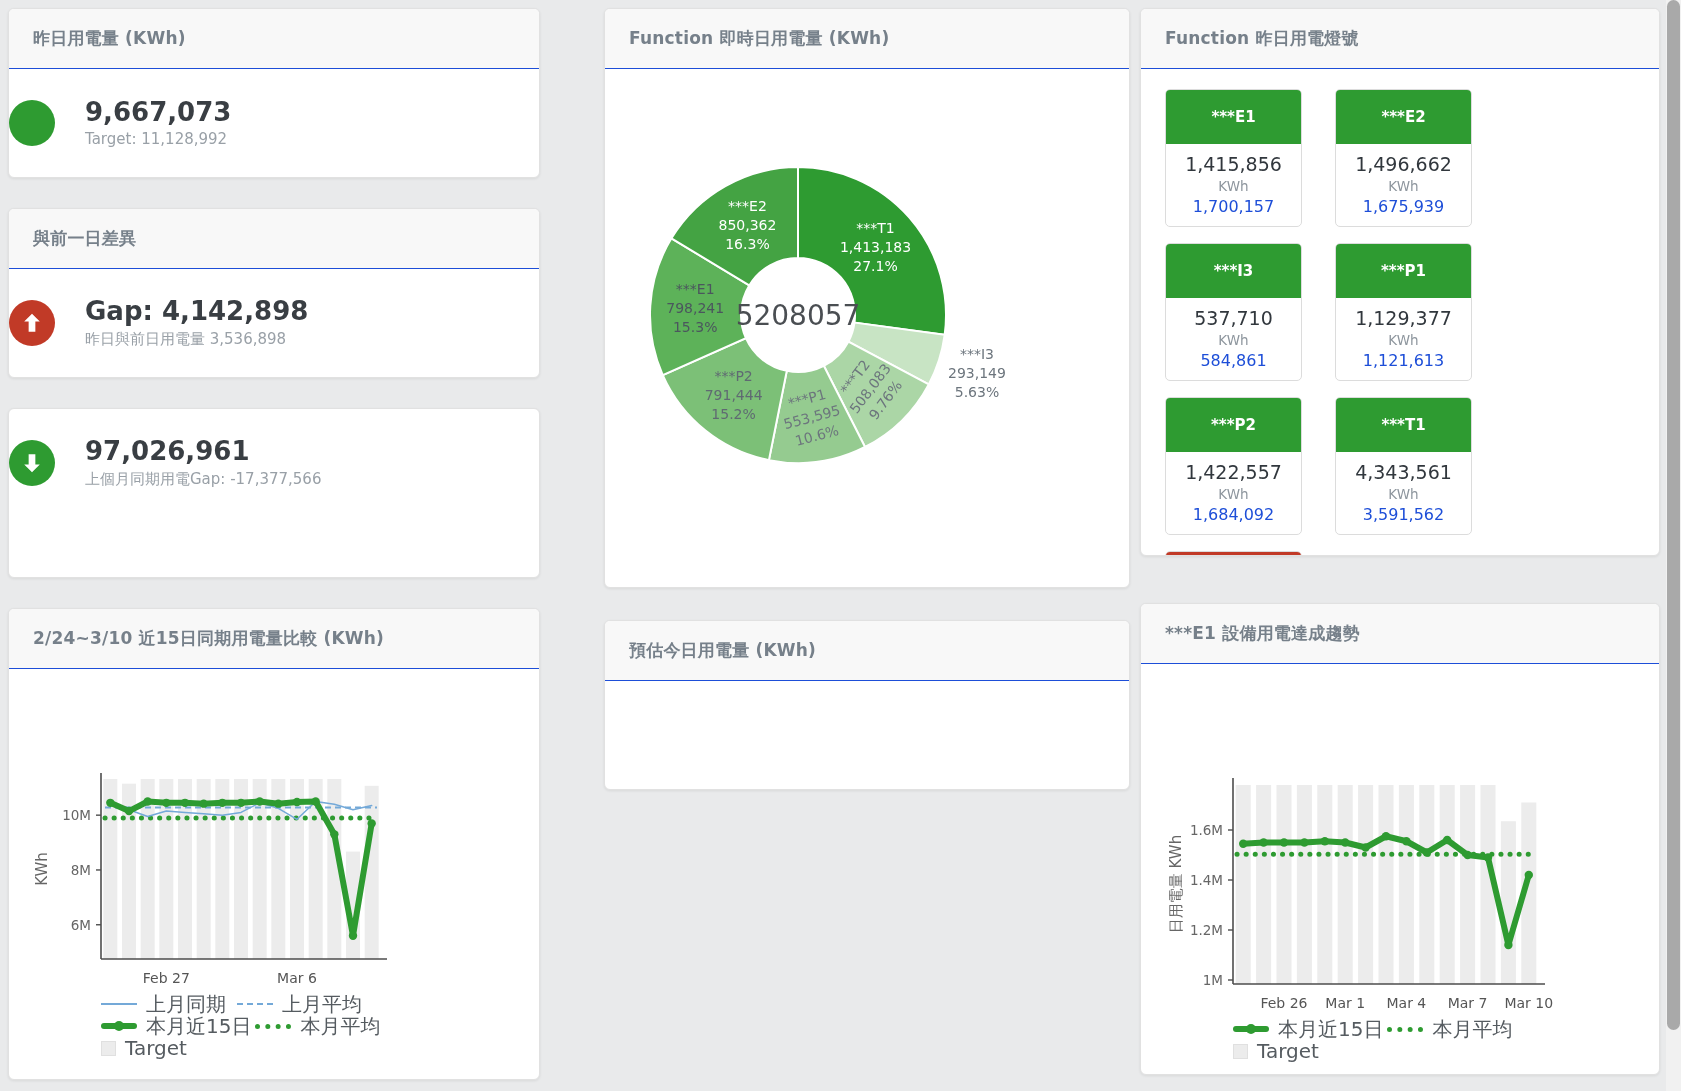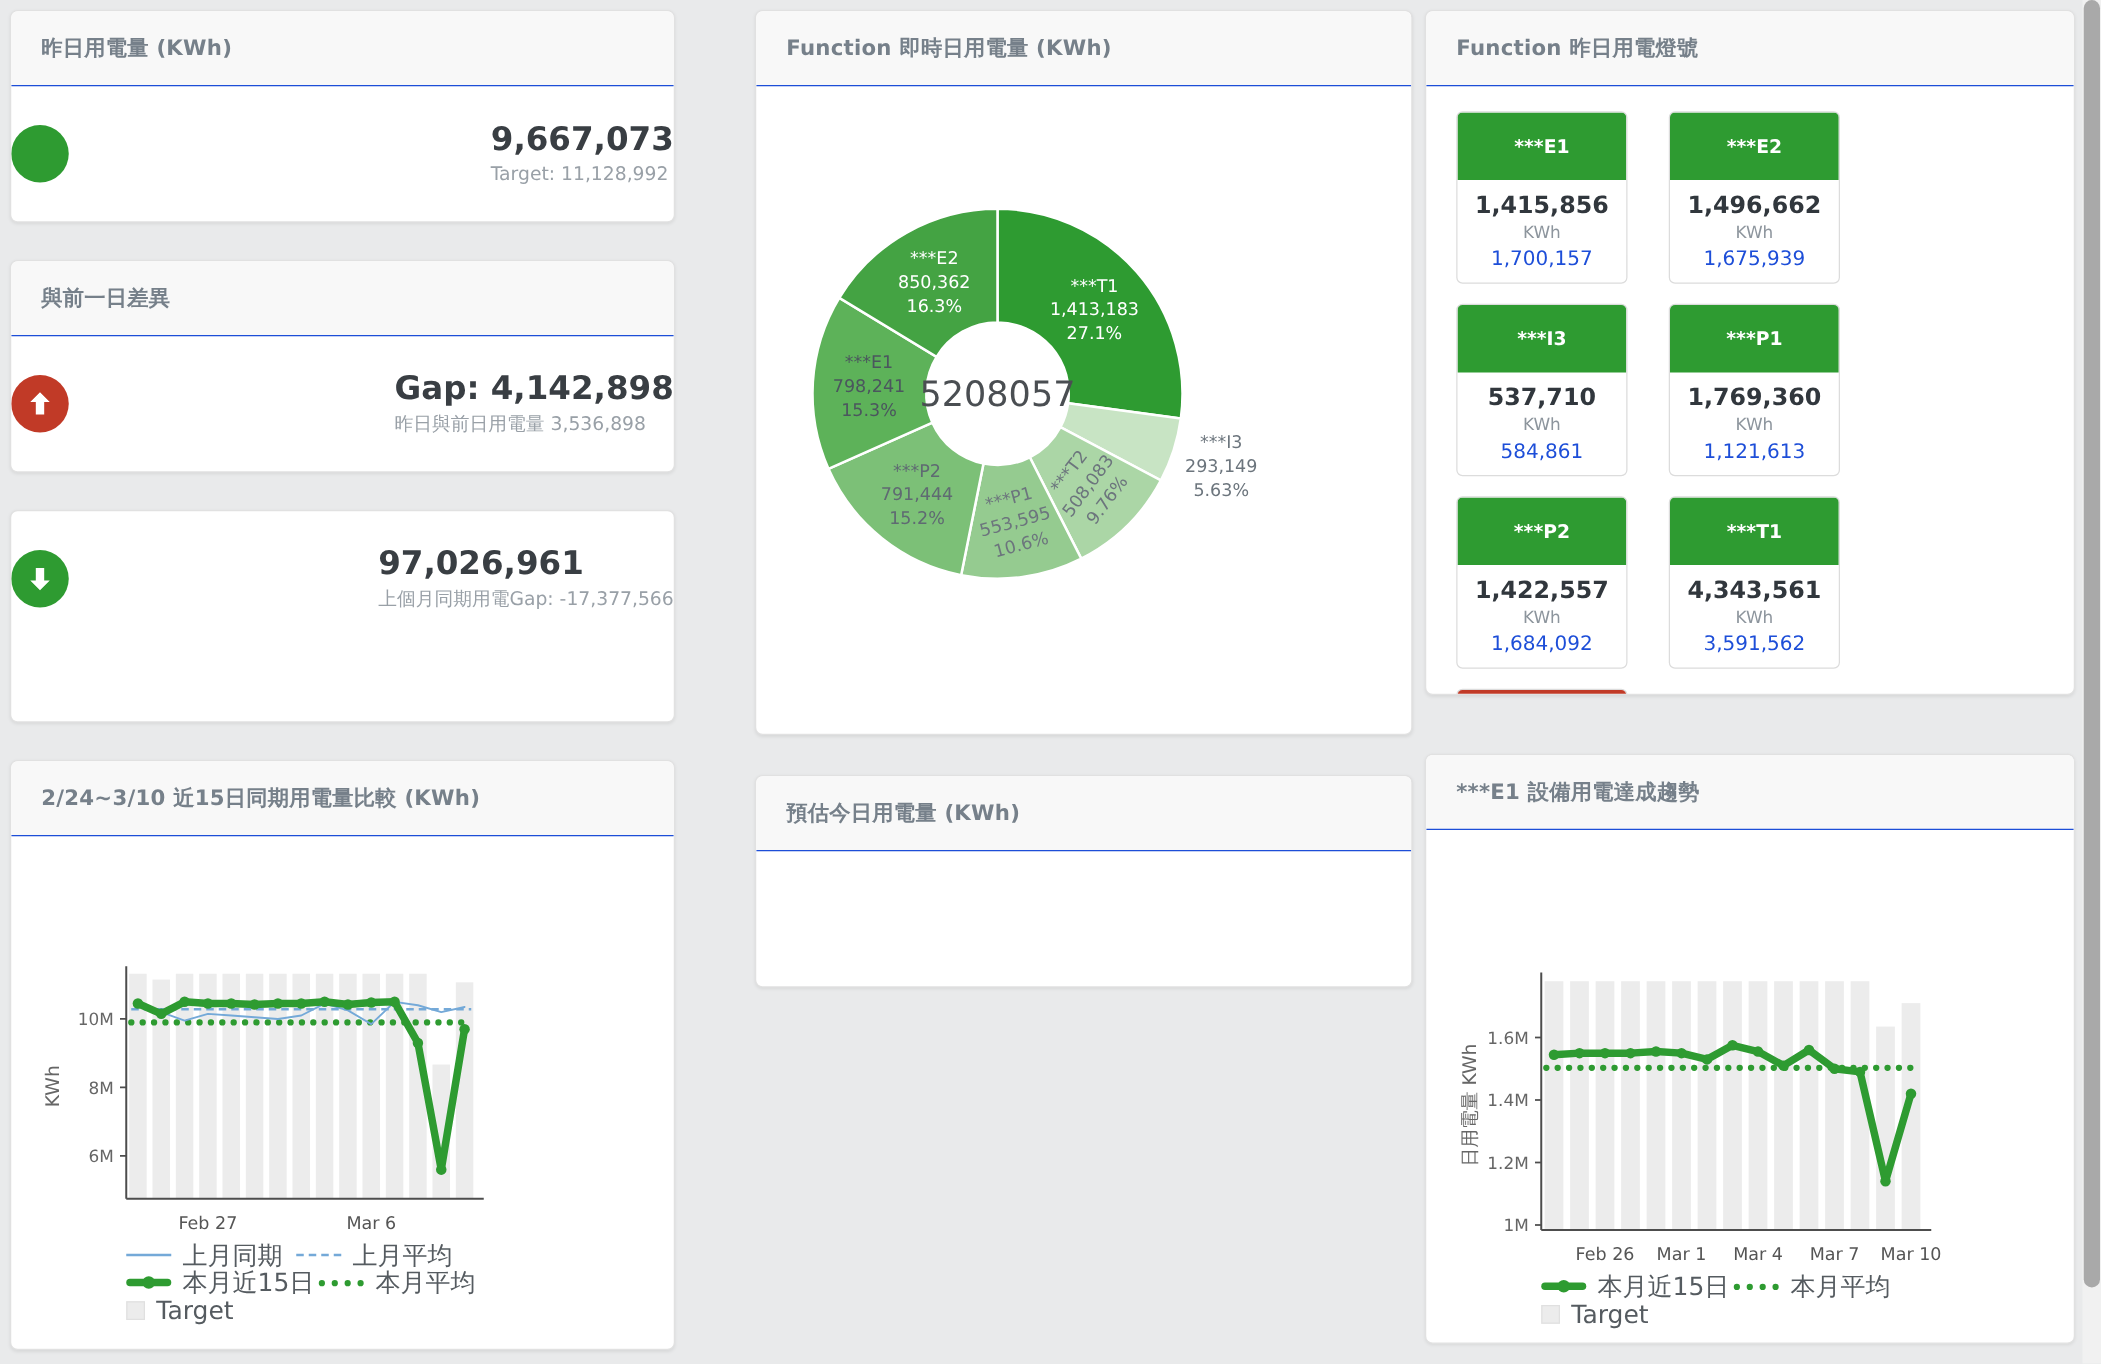--- a/index.html
+++ b/index.html
@@ -5,32 +5,32 @@
   html,body{margin:0;padding:0}
   body{width:1681px;height:1091px;position:relative;overflow:hidden;
        background:#e9eaeb;font-family:"DejaVu Sans","Liberation Sans",sans-serif;}
   .col{position:absolute;top:8px}
   .card{background:#fff;border:1px solid #e1e1e1;border-radius:6px;
         box-shadow:0 1px 3px rgba(0,0,0,.08);overflow:hidden;box-sizing:border-box}
   .card+.card{margin-top:30px}
   .card-h{height:60px;box-sizing:border-box;display:flex;align-items:center;
           padding:0 24px;background:#f8f8f8;border-bottom:1px solid #1d4ed8;
           font-size:17px;font-weight:700;color:#76808a;letter-spacing:.2px}
-  .kpi{display:flex;align-items:center;justify-content:space-between;gap:30px;height:calc(100% - 60px)}
+  .kpi{display:flex;align-items:center;justify-content:flex-start;gap:30px;height:calc(100% - 60px)}
   .dot{width:46px;height:46px;border-radius:50%;flex:0 0 auto;
        display:flex;align-items:center;justify-content:center}
   .dot svg{width:26px;height:26px}
   .kpi-num{font-size:26px;font-weight:700;color:#393e43;line-height:1.15}
   .kpi-sub{font-size:15px;color:#99a0a7;margin-top:3px}
   .lights-grid{display:flex;flex-wrap:wrap;gap:16px 33px;padding:20px 24px}
   .tile{width:137px;border:1px solid #dcdcdc;border-radius:5px;overflow:hidden;
         text-align:center;background:#fff;box-sizing:border-box}
   .tile-h{height:54px;display:flex;align-items:center;justify-content:center;
           font-size:15px;font-weight:700;color:#ffffff}
-  .tile-v{font-size:19px;font-weight:700;color:#31373d;margin-top:9px}
+  .tile-v{font-size:19px;font-weight:400;color:#31373d;margin-top:9px}
   .tile-u{font-size:13.5px;color:#8d959d;margin-top:3px}
   .tile-t{font-size:16px;color:#1d4ed8;margin:3px 0 10px}
   svg text{font-family:"DejaVu Sans","Liberation Sans",sans-serif}
   .legend{margin-left:92px;margin-top:2px}
   .legend-row{height:22px;display:flex;align-items:center}
   .legend-item{display:inline-flex;align-items:center;min-width:132px;margin-right:4px}
   .mk{display:inline-block;width:36px;margin-right:9px;position:relative;box-sizing:border-box}
   .mk.thick{height:6px}
   .mk.thick::after{content:"";position:absolute;left:50%;top:50%;width:10px;height:10px;
                    border-radius:50%;background:inherit;transform:translate(-50%,-50%)}
@@ -210,21 +210,21 @@
           <div class="tile-t">1,675,939</div>
         </div>
         <div class="tile">
           <div class="tile-h" style="background: rgb(46, 155, 49);">***I3</div>
           <div class="tile-v">537,710</div>
           <div class="tile-u">KWh</div>
           <div class="tile-t">584,861</div>
         </div>
         <div class="tile">
           <div class="tile-h" style="background: rgb(46, 155, 49);">***P1</div>
-          <div class="tile-v">1,769,360</div>
+          <div class="tile-v">1,129,377</div>
           <div class="tile-u">KWh</div>
           <div class="tile-t">1,121,613</div>
         </div>
         <div class="tile">
           <div class="tile-h" style="background: rgb(46, 155, 49);">***P2</div>
           <div class="tile-v">1,422,557</div>
           <div class="tile-u">KWh</div>
           <div class="tile-t">1,684,092</div>
         </div>
         <div class="tile">

